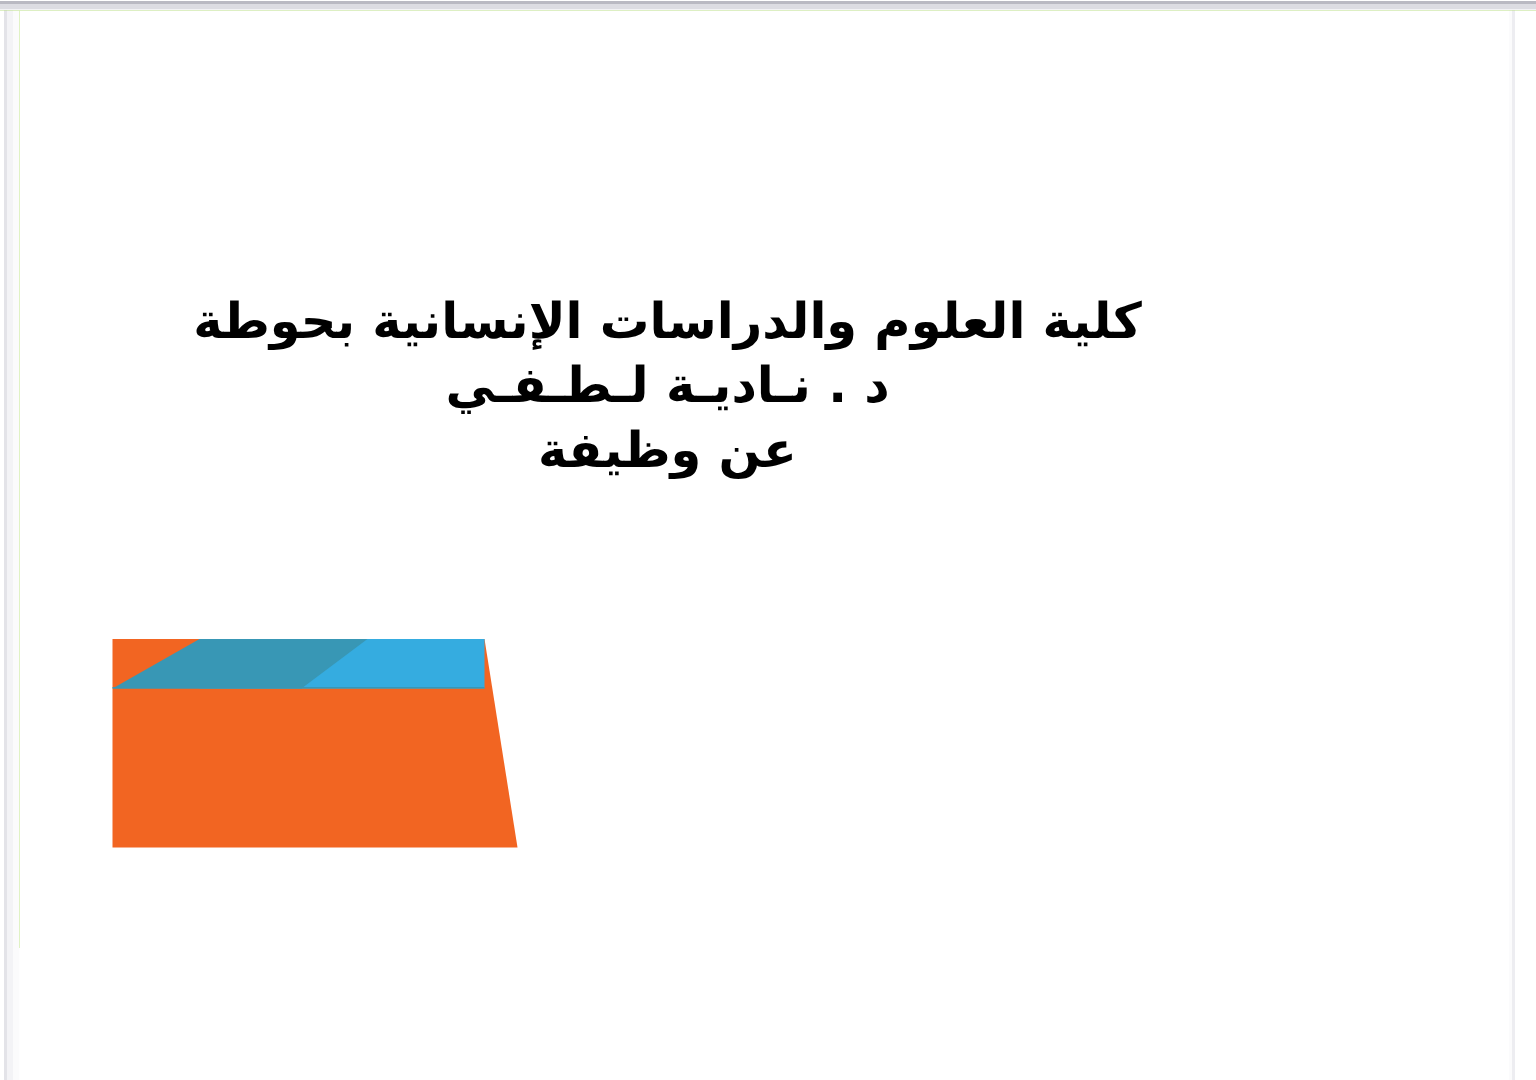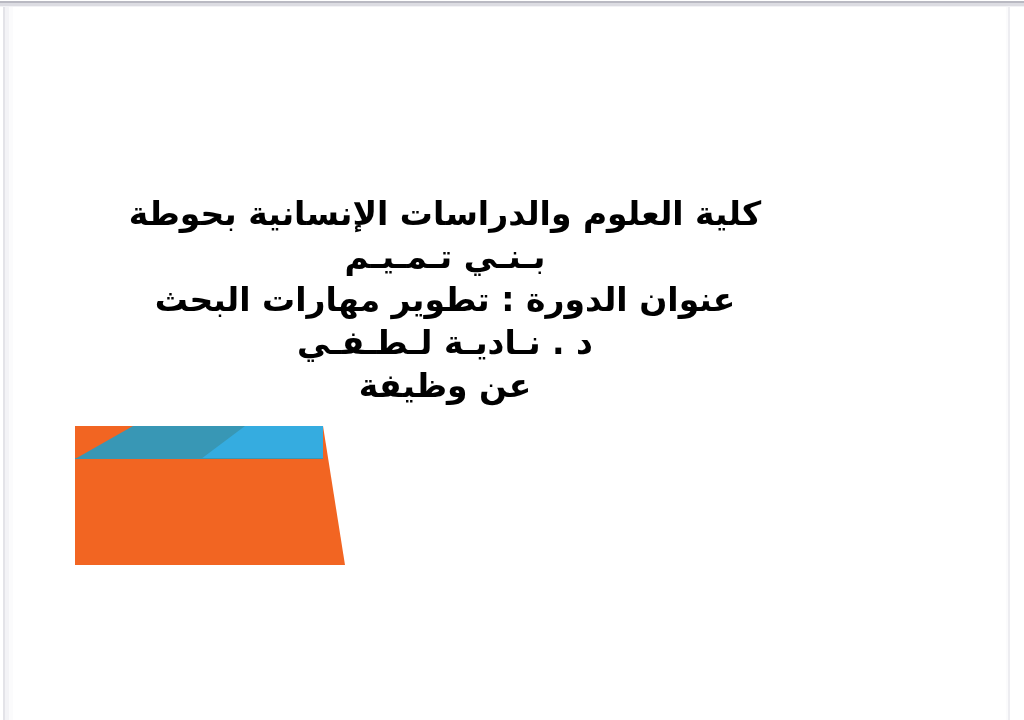--- a/index.html
+++ b/index.html
@@ -123,20 +123,18 @@
 
         <polygon points="80,14 192,14 148,47 22,47" fill="#3897B5"></polygon>
         <polygon points="22,47 148,47 270,47 270,47" fill="#3897B5"></polygon>
 
         <polygon points="22,46 270,46 270,47 22,47" fill="#3897B5"></polygon>
       </svg>
     </div>
 
     <div id="title-block">
       <span class="title-line l1">كلية العلوم والدراسات الإنسانية بحوطة</span>
-      <span class="title-line l2">بـنـي تـمـيـم</span>
-      <span class="title-line l3">عنوان الدورة : تطوير مهارات البحث</span>
       <span class="title-line l5">د . نـاديـة لـطـفـي</span>
       <span class="title-line l4">عن وظيفة</span>
     </div>
 
   </div>
 </div>
 
 </body></html>

